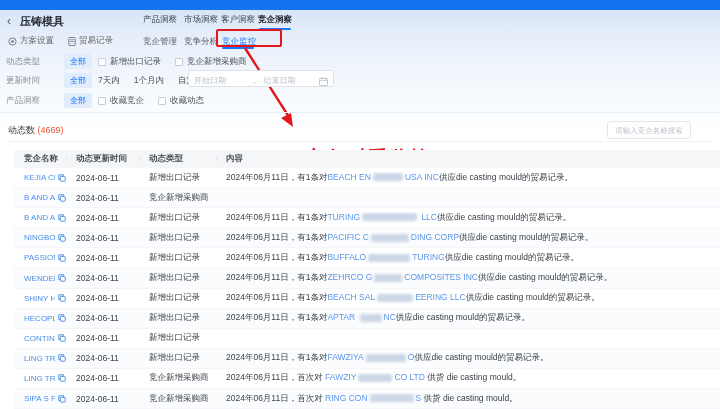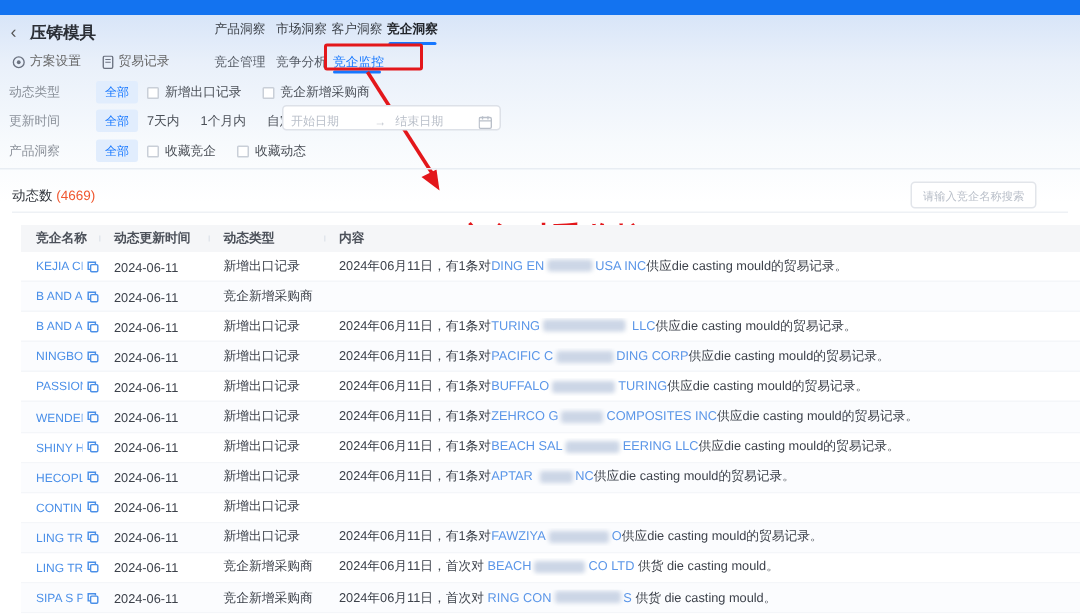--- a/index.html
+++ b/index.html
@@ -197,21 +197,21 @@
             <span class="nm">KEJIA CHA...</span>
             <span class="copy-ic">
               <svg width="8" height="8" viewBox="0 0 10 10">
                 <rect x="3" y="3" width="6" height="6" rx="1" fill="none" stroke="#4a8fe8" stroke-width="1.2"></rect>
                 <path d="M7 2.5V1H1v6h1.5" fill="none" stroke="#4a8fe8" stroke-width="1.2"></path>
               </svg>
             </span>
           </div>
           <div>2024-06-11</div>
           <div>新增出口记录</div>
-          <div class="cell-content"><span>2024年06月11日，有1条对</span><span class="lnk">DING EN</span><span class="blr" style="width: 30px;"></span><span class="lnk">USA INC</span><span>供应die casting mould的贸易记录。</span></div>
+          <div class="cell-content"><span>2024年06月11日，有1条对</span><span class="lnk">BEACH EN</span><span class="blr" style="width: 30px;"></span><span class="lnk">USA INC</span><span>供应die casting mould的贸易记录。</span></div>
         </div>
         <div class="trow alt">
           <div class="cell-name">
             <span class="nm">B AND A P...</span>
             <span class="copy-ic">
               <svg width="8" height="8" viewBox="0 0 10 10">
                 <rect x="3" y="3" width="6" height="6" rx="1" fill="none" stroke="#4a8fe8" stroke-width="1.2"></rect>
                 <path d="M7 2.5V1H1v6h1.5" fill="none" stroke="#4a8fe8" stroke-width="1.2"></path>
               </svg>
             </span>
@@ -335,21 +335,21 @@
             <span class="nm">LING TRADI...</span>
             <span class="copy-ic">
               <svg width="8" height="8" viewBox="0 0 10 10">
                 <rect x="3" y="3" width="6" height="6" rx="1" fill="none" stroke="#4a8fe8" stroke-width="1.2"></rect>
                 <path d="M7 2.5V1H1v6h1.5" fill="none" stroke="#4a8fe8" stroke-width="1.2"></path>
               </svg>
             </span>
           </div>
           <div>2024-06-11</div>
           <div>竞企新增采购商</div>
-          <div class="cell-content"><span>2024年06月11日，首次对 </span><span class="lnk">BEACH</span><span class="blr" style="width: 34px;"></span><span class="lnk">CO LTD</span><span> 供货 die casting mould。</span></div>
+          <div class="cell-content"><span>2024年06月11日，首次对 </span><span class="lnk">FAWZIY</span><span class="blr" style="width: 34px;"></span><span class="lnk">CO LTD</span><span> 供货 die casting mould。</span></div>
         </div>
         <div class="trow alt">
           <div class="cell-name">
             <span class="nm">SIPA S P A S...</span>
             <span class="copy-ic">
               <svg width="8" height="8" viewBox="0 0 10 10">
                 <rect x="3" y="3" width="6" height="6" rx="1" fill="none" stroke="#4a8fe8" stroke-width="1.2"></rect>
                 <path d="M7 2.5V1H1v6h1.5" fill="none" stroke="#4a8fe8" stroke-width="1.2"></path>
               </svg>
             </span>

